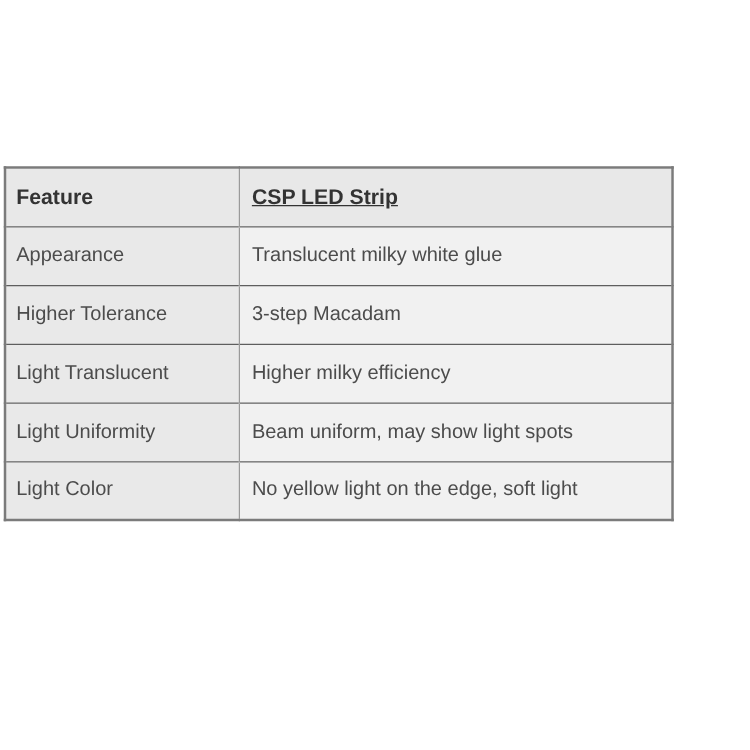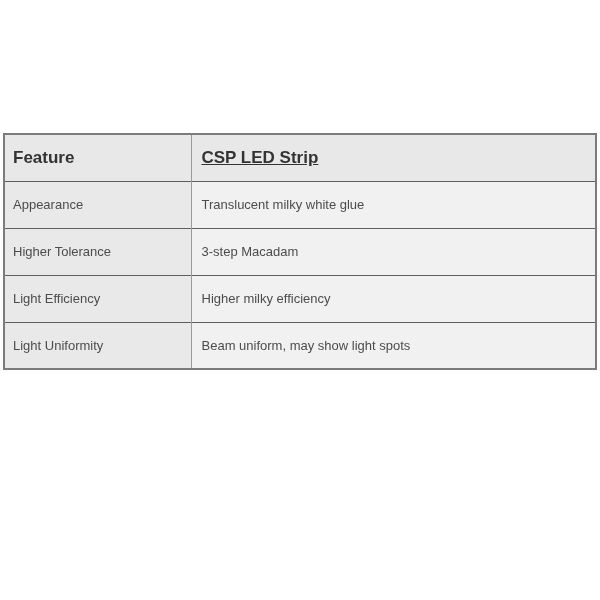--- a/index.html
+++ b/index.html
@@ -24,34 +24,34 @@
   .page {
     position: relative;
     width: 600px;
     height: 600px;
     background: var(--page-bg);
   }
   table.comparison {
     position: absolute;
     left: 3px;
     top: 133px;
-    width: 594px;
+    width: 536px;
     border-collapse: collapse;
     border: 2px solid var(--border-outer);
     table-layout: fixed;
   }
   table.comparison tr {
     height: 47px;
   }
   table.comparison th,
   table.comparison td {
     vertical-align: middle;
     text-align: left;
     border-top: 1.5px solid var(--border-inner);
-    font-size: 13px;
+    font-size: 16px;
     color: var(--body-text);
     overflow: hidden;
     white-space: nowrap;
   }
   table.comparison thead th {
     border-top: none;
     font-weight: 700;
     font-size: 17px;
     color: var(--header-text);
     background: var(--header-bg);
@@ -94,22 +94,26 @@
     <tbody>
       <tr>
         <td class="cell-feature">Appearance</td>
         <td class="cell-value">Translucent milky white glue</td>
       </tr>
       <tr>
         <td class="cell-feature">Higher Tolerance</td>
         <td class="cell-value">3-step Macadam</td>
       </tr>
       <tr>
-        <td class="cell-feature">Light Efficiency</td>
+        <td class="cell-feature">Light Translucent</td>
         <td class="cell-value">Higher milky efficiency</td>
       </tr>
       <tr>
         <td class="cell-feature">Light Uniformity</td>
         <td class="cell-value">Beam uniform, may show light spots</td>
       </tr>
+      <tr>
+        <td class="cell-feature">Light Color</td>
+        <td class="cell-value">No yellow light on the edge, soft light</td>
+      </tr>
     </tbody>
   </table>
 </div>
 
 </body></html>

